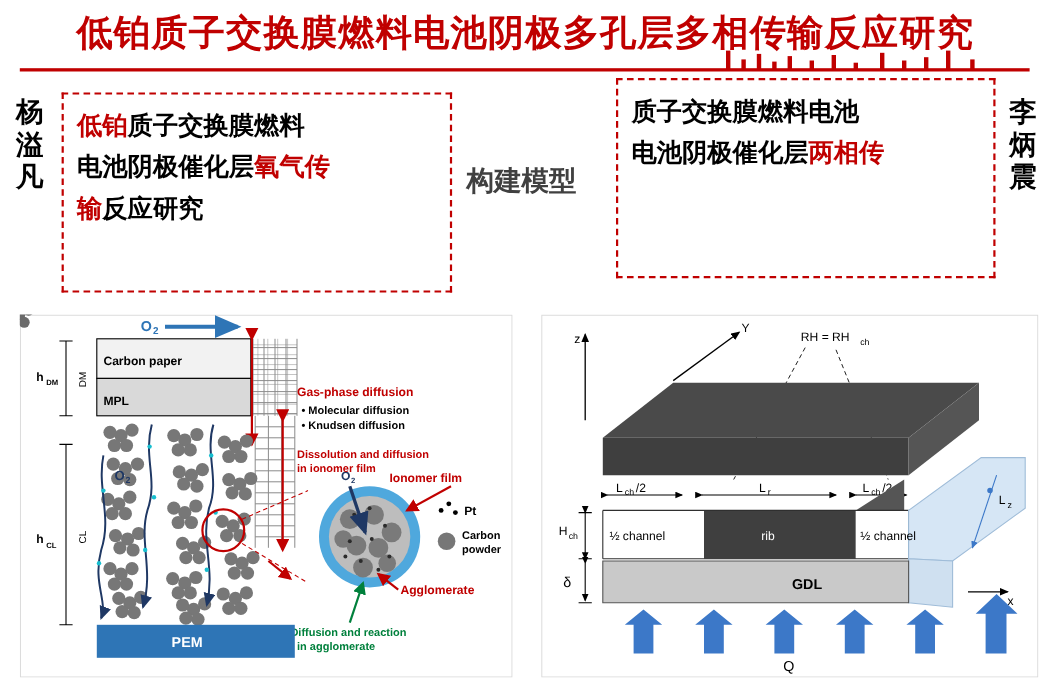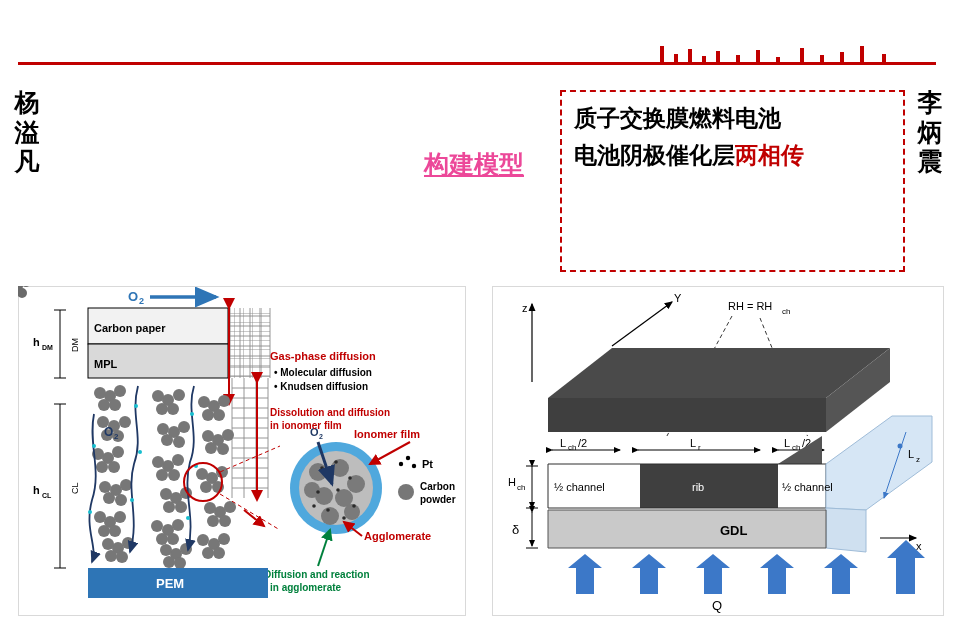--- a/index.html
+++ b/index.html
@@ -40,48 +40,48 @@
   #name-right{left:915px;top:88px;}
 
   
   .dbox{
     position:absolute;
     border:2.5px dashed #C00000;
     box-sizing:border-box;
     padding:10px 12px 6px 12px;
   }
   #box-left{left:56px;top:84px;width:355px;height:182px;}
-  #box-right{left:560px;top:90px;width:345px;height:182px;font-family:Liberation Mono, monospace;}
+  #box-right{left:560px;top:71px;width:345px;height:182px;}
   .dbox .line{
     font-size:23px;font-weight:bold;color:#000;line-height:1.62;
     white-space:nowrap;
   }
   .red{color:#C00000;}
   #box-right .line{text-align:left;}
 
   
   .mid-label{
     position:absolute;left:424px;top:148px;
-    font-size:25px;font-weight:bold;color:#ec4899;
+    font-size:25px;font-weight:bold;color:#404040;
     white-space:nowrap;
-    text-decoration:underline;
   }
 
   
   .fig{position:absolute;background:#ffffff;}
   #fig-left{left:18px;top:286px;width:448px;height:330px;}
   #fig-right{left:492px;top:286px;width:452px;height:330px;}
 
   svg{display:block;}
 </style>
 </head>
 <body>
 
 <div class="slide">
 
+  <div class="title">低铂质子交换膜燃料电池阴极多孔层多相传输反应研究</div>
   <div class="title-rule"></div>
   <div class="crest">
     <i style="left:0px;height:18px;"></i>
     <i style="left:14px;height:10px;"></i>
     <i style="left:28px;height:15px;"></i>
     <i style="left:42px;height:8px;"></i>
     <i style="left:56px;height:13px;"></i>
     <i style="left:76px;height:9px;"></i>
     <i style="left:96px;height:14px;"></i>
     <i style="left:116px;height:7px;"></i>
@@ -97,20 +97,31 @@
     <span>溢</span>
     <span>凡</span>
   </div>
 
   <div class="vname" id="name-right">
     <span>李</span>
     <span>炳</span>
     <span>震</span>
   </div>
 
+  <div class="dbox" id="box-left">
+    <div class="line">
+      <span class="red">低铂</span><span>质子交换膜燃料</span>
+    </div>
+    <div class="line">
+      <span>电池阴极催化层</span><span class="red">氧气传</span>
+    </div>
+    <div class="line">
+      <span class="red">输</span><span>反应研究</span>
+    </div>
+  </div>
 
   <div class="mid-label">构建模型</div>
 
   <div class="dbox" id="box-right">
     <div class="line">
       <span>质子交换膜燃料电池</span>
     </div>
     <div class="line">
       <span>电池阴极催化层</span><span class="red">两相传</span>
     </div>

